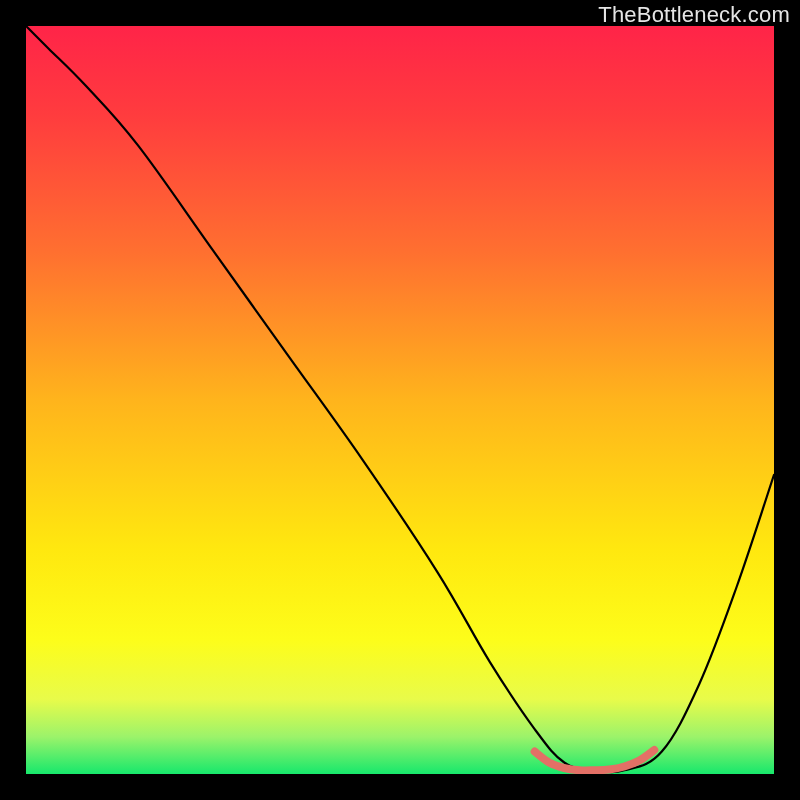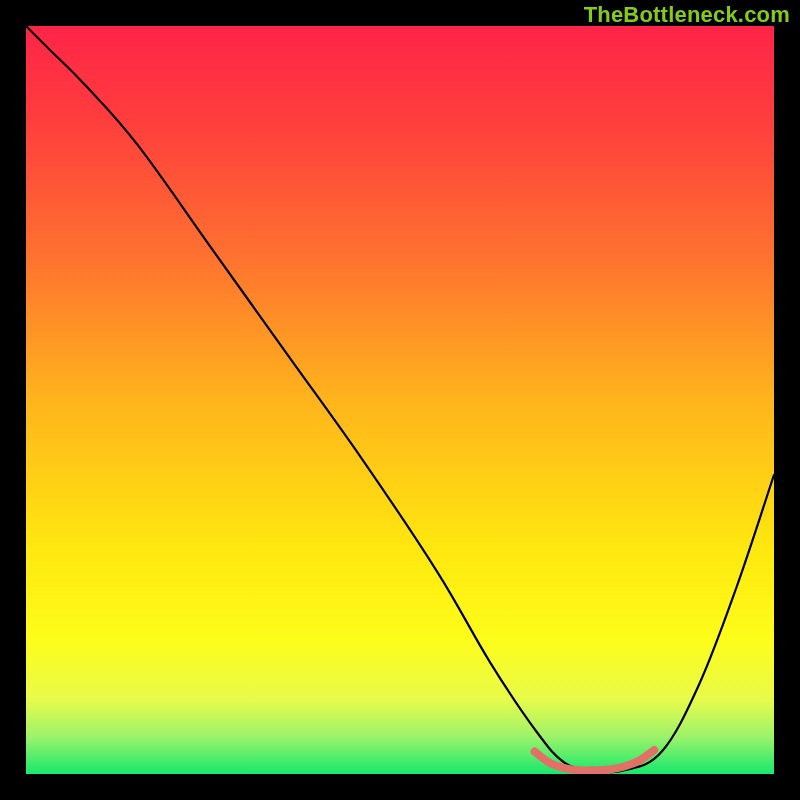--- a/index.html
+++ b/index.html
@@ -24,22 +24,22 @@
     top: 0;
     width: 748px;
     height: 748px;
   }
   .watermark {
     position: absolute;
     top: 2px;
     right: 10px;
     font-family: Arial, Helvetica, sans-serif;
     font-size: 22px;
-    font-weight: 700;
-    color: #84cc16;
+    font-weight: 400;
+    color: #e5e5e5;
     letter-spacing: 0.2px;
   }
   svg {
     display: block;
   }
 </style>
 </head>
 <body>
 
 <div class="frame">

